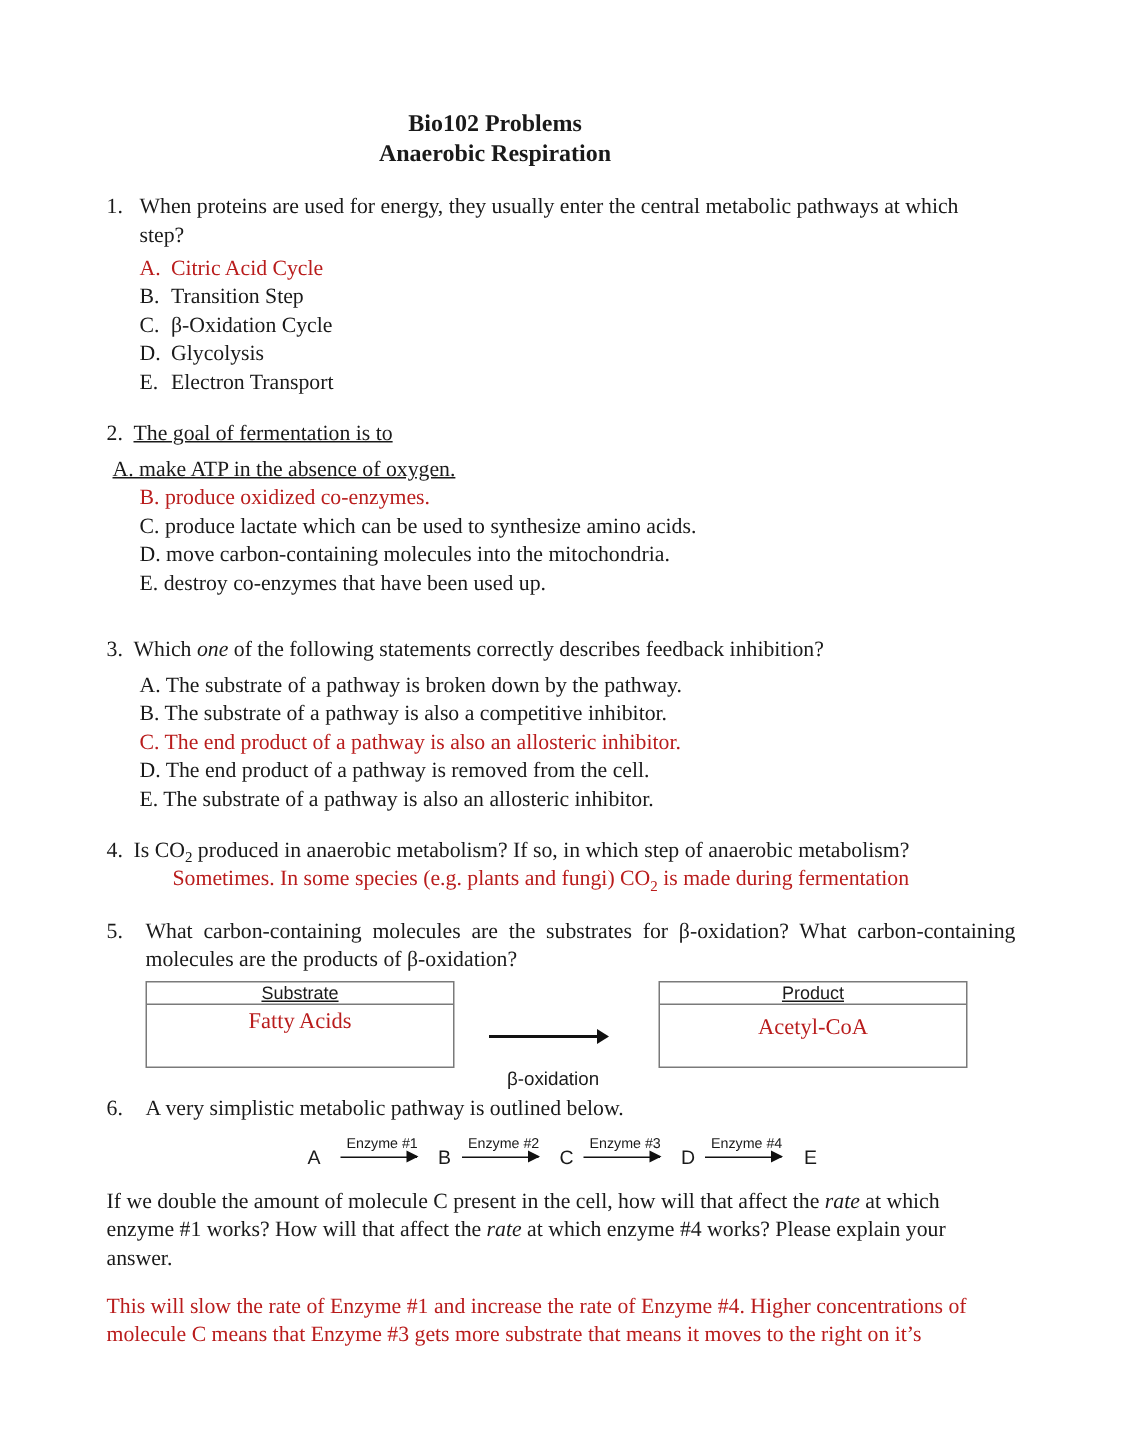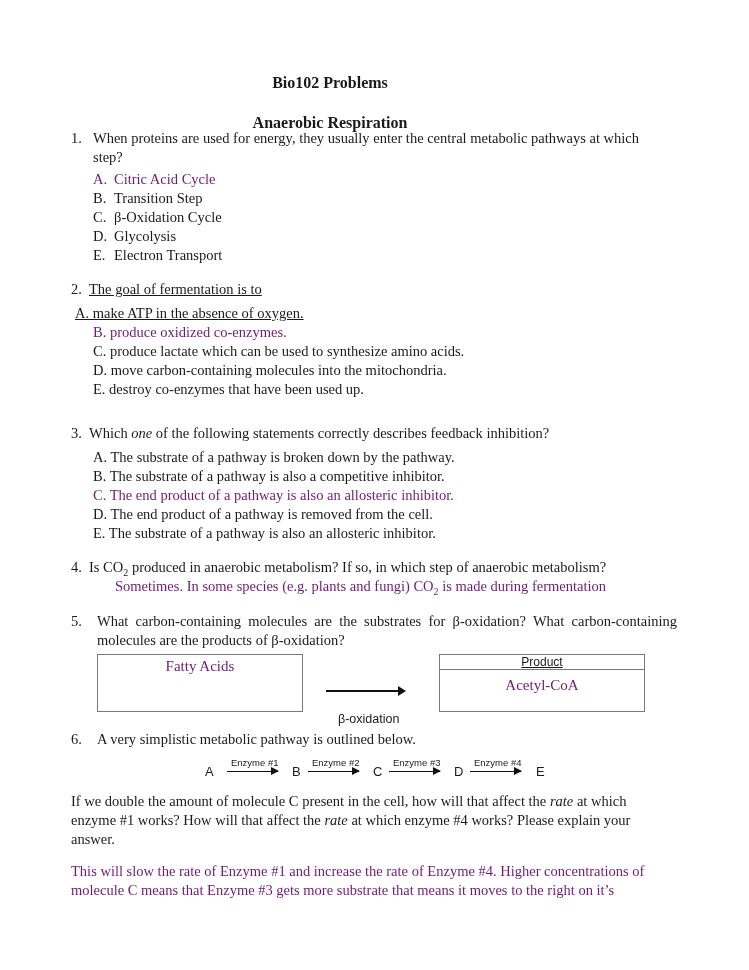--- a/index.html
+++ b/index.html
@@ -3,21 +3,21 @@
 <meta charset="utf-8">
 <style>
   html, body { margin: 0; padding: 0; background: #ffffff; }
   body {
     width: 749px; height: 970px; position: relative; overflow: hidden;
     font-family: "Liberation Serif", "DejaVu Serif", serif;
     color: #1a1a1a; font-size: 14.5px;
   }
   .abs { position: absolute; white-space: nowrap; line-height: 19px; }
   .title { position: absolute; left: 0; width: 660px; text-align: center; font-weight: bold; font-size: 16px; line-height: 20px; }
-  .blue { color: #701a75; }
+  .blue { color: #b91c1c; }
   .sans { font-family: "Liberation Sans", "DejaVu Sans", sans-serif; margin-top: 40px; }
   .u { }
   .opt-letter { display: inline-block; width: 21px; }
   .justify { white-space: normal; text-align: justify; text-align-last: left; }
   .box {
     position: absolute; border: 1px solid #7a7a7a; background: #fff;
   }
   .box-head {
     height: 14px; border-bottom: 1px solid #7a7a7a; text-align: center;
     font-family: "Liberation Sans", "DejaVu Sans", sans-serif; font-size: 12px; line-height: 14px;
@@ -34,21 +34,21 @@
     content: ""; position: absolute; right: -1px; top: -4px;
     border-left: 8px solid #111; border-top: 4.5px solid transparent; border-bottom: 4.5px solid transparent;
   }
   .enz { position: absolute; font-family: "Liberation Sans", "DejaVu Sans", sans-serif; font-size: 9.5px; line-height: 11px; white-space: nowrap; }
   .mol { position: absolute; font-family: "Liberation Sans", "DejaVu Sans", sans-serif; font-size: 13px; line-height: 15px; }
 </style>
 </head>
 <body>
 
 <div class="title" style="top:73px;">Bio102 Problems</div>
-<div class="title" style="top:93px;margin-top:20px;">Anaerobic Respiration</div>
+<div class="title" style="top:93px;">Anaerobic Respiration</div>
 
 <div>
   <div class="abs" style="left:71px; top:129px;">1.</div>
   <div class="abs" style="left:93px; top:129px;">When proteins are used for energy, they usually enter the central metabolic pathways at which</div>
   <div class="abs" style="left:93px; top:148px;">step?</div>
 
   <div class="abs blue" style="left:93px; top:170px;">
     <span class="opt-letter">A.</span><span>Citric Acid Cycle</span>
   </div>
   <div class="abs" style="left:93px; top:189px;">
@@ -89,20 +89,21 @@
   <div class="abs" style="left:71px; top:558px;">4.</div>
   <div class="abs" style="left:89px; top:558px;"><span>Is CO</span><sub style="font-size:10px;">2</sub><span> produced in </span><span class="u">anaerobic</span><span> metabolism? If so, in which step of anaerobic metabolism?</span></div>
   <div class="abs blue" style="left:115px; top:577px;"><span>Sometimes.  In some species (e.g. plants and fungi) CO</span><sub style="font-size:10px;">2</sub><span> is made during fermentation</span></div>
 </div>
 
 <div>
   <div class="abs" style="left:71px; top:612px;">5.</div>
   <div class="abs justify" style="left:97px; top:612px; width:580px;">What carbon-containing molecules are the substrates for β-oxidation? What carbon-containing molecules are the products of β-oxidation?</div>
 
   <div class="box" style="left:97px; top:654px; width:204px; height:56px;">
+    <div class="box-head"><span>Substrate</span></div>
     <div class="box-body blue">Fatty Acids</div>
   </div>
 
   <div class="abs sans" style="left:338px; top:672px; font-size:12.5px; line-height:15px;">β-oxidation</div>
   <div class="arrow" style="left:326px; top:690px; width:78px;"></div>
 
   <div class="box" style="left:439px; top:654px; width:204px; height:56px;">
     <div class="box-head"><span>Product</span></div>
     <div class="box-body blue" style="padding-top:6px;">Acetyl-CoA</div>
   </div>

